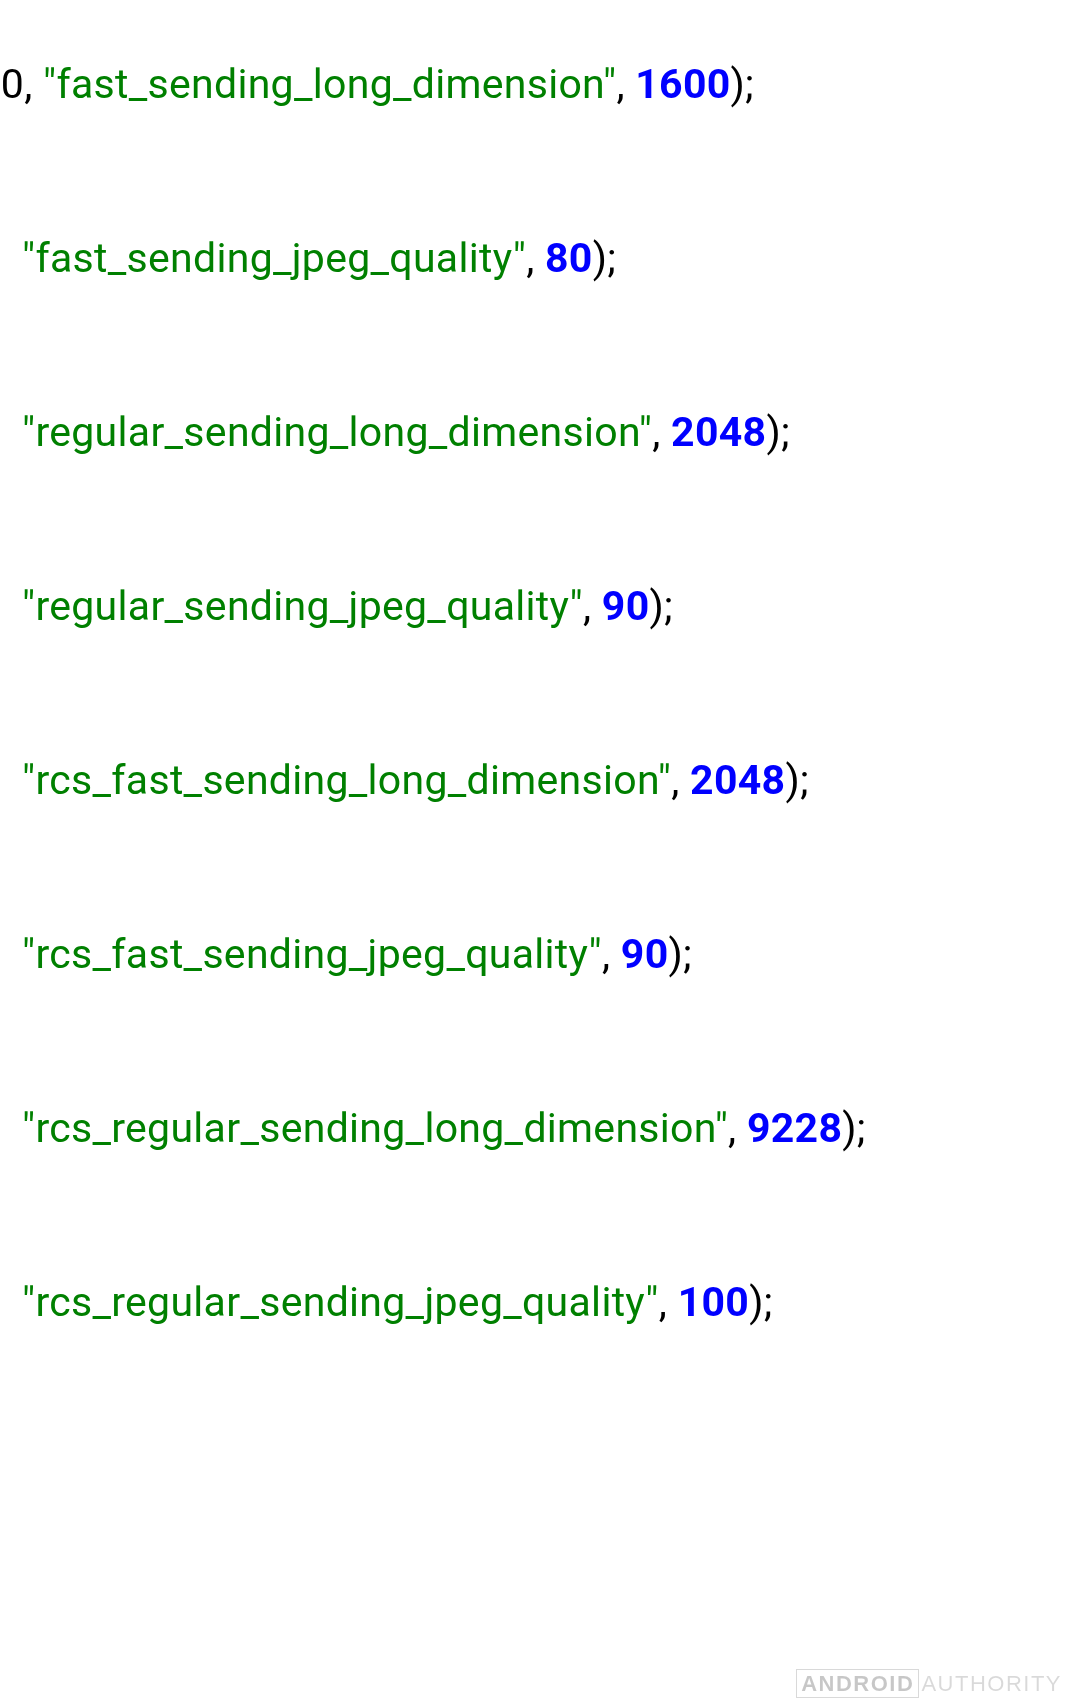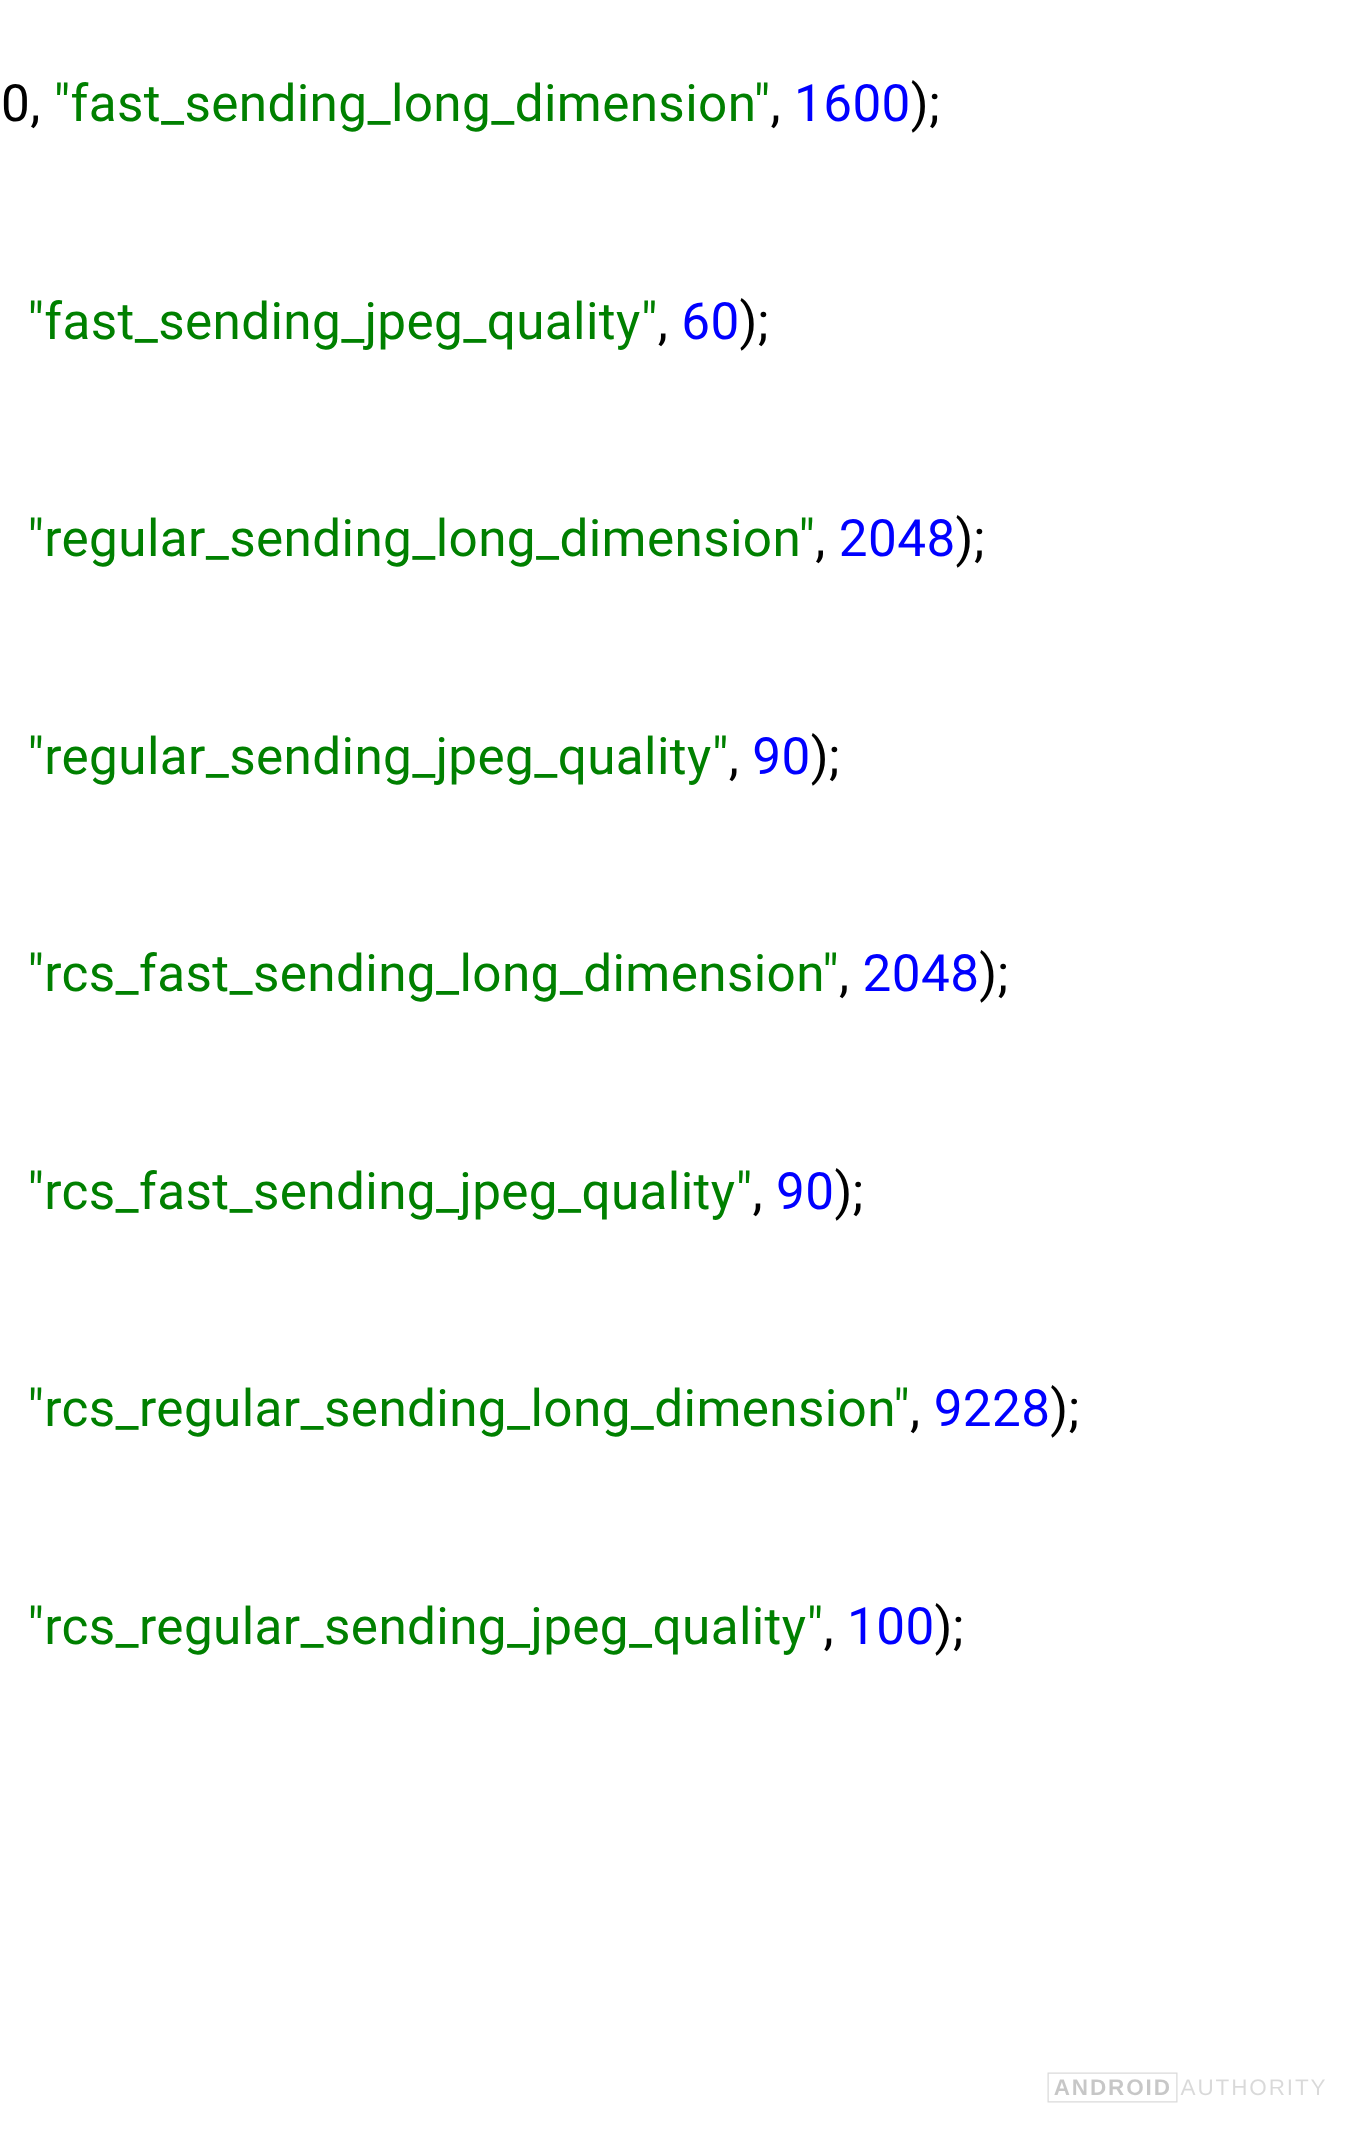--- a/index.html
+++ b/index.html
@@ -29,48 +29,49 @@
       margin-left: -58px;
     }
     .tok-default {
       color: #000000;
     }
     .tok-string {
       color: #008000;
     }
     .tok-number {
       color: #0000ff;
+      font-weight: bold;
     }
     .watermark {
       position: absolute;
       right: 18px;
-      bottom: 24px;
+      bottom: 8px;
       font-family: Arial, sans-serif;
-      font-size: 18px;
+      font-size: 22px;
       letter-spacing: 1.5px;
       color: rgba(0,0,0,0.15);
       font-weight: 400;
     }
     .watermark .bold {
       font-weight: 900;
       color: rgba(0,0,0,0.22);
       border: 1px solid rgba(0,0,0,0.15);
       padding: 1px 4px;
       margin-right: 2px;
     }
   </style>
 </head>
 <body>
 
 <div class="code-container">
   <div class="code-line first">
     <span class="tok-default">ar0, </span><span class="tok-string">"fast_sending_long_dimension"</span><span class="tok-default">, </span><span class="tok-number">1600</span><span class="tok-default">);</span>
   </div>
   <div class="code-line">
-    <span class="tok-default"></span><span class="tok-string">"fast_sending_jpeg_quality"</span><span class="tok-default">, </span><span class="tok-number">60</span><span class="tok-default">);</span>
+    <span class="tok-default"></span><span class="tok-string">"fast_sending_jpeg_quality"</span><span class="tok-default">, </span><span class="tok-number">80</span><span class="tok-default">);</span>
   </div>
   <div class="code-line">
     <span class="tok-default"></span><span class="tok-string">"regular_sending_long_dimension"</span><span class="tok-default">, </span><span class="tok-number">2048</span><span class="tok-default">);</span>
   </div>
   <div class="code-line">
     <span class="tok-default"></span><span class="tok-string">"regular_sending_jpeg_quality"</span><span class="tok-default">, </span><span class="tok-number">90</span><span class="tok-default">);</span>
   </div>
   <div class="code-line">
     <span class="tok-default"></span><span class="tok-string">"rcs_fast_sending_long_dimension"</span><span class="tok-default">, </span><span class="tok-number">2048</span><span class="tok-default">);</span>
   </div>

